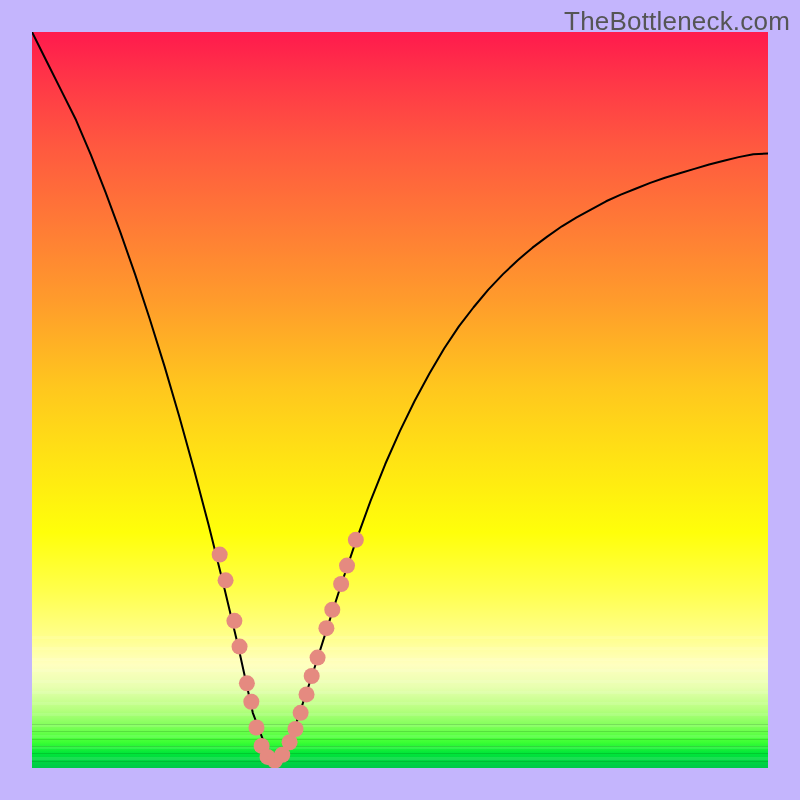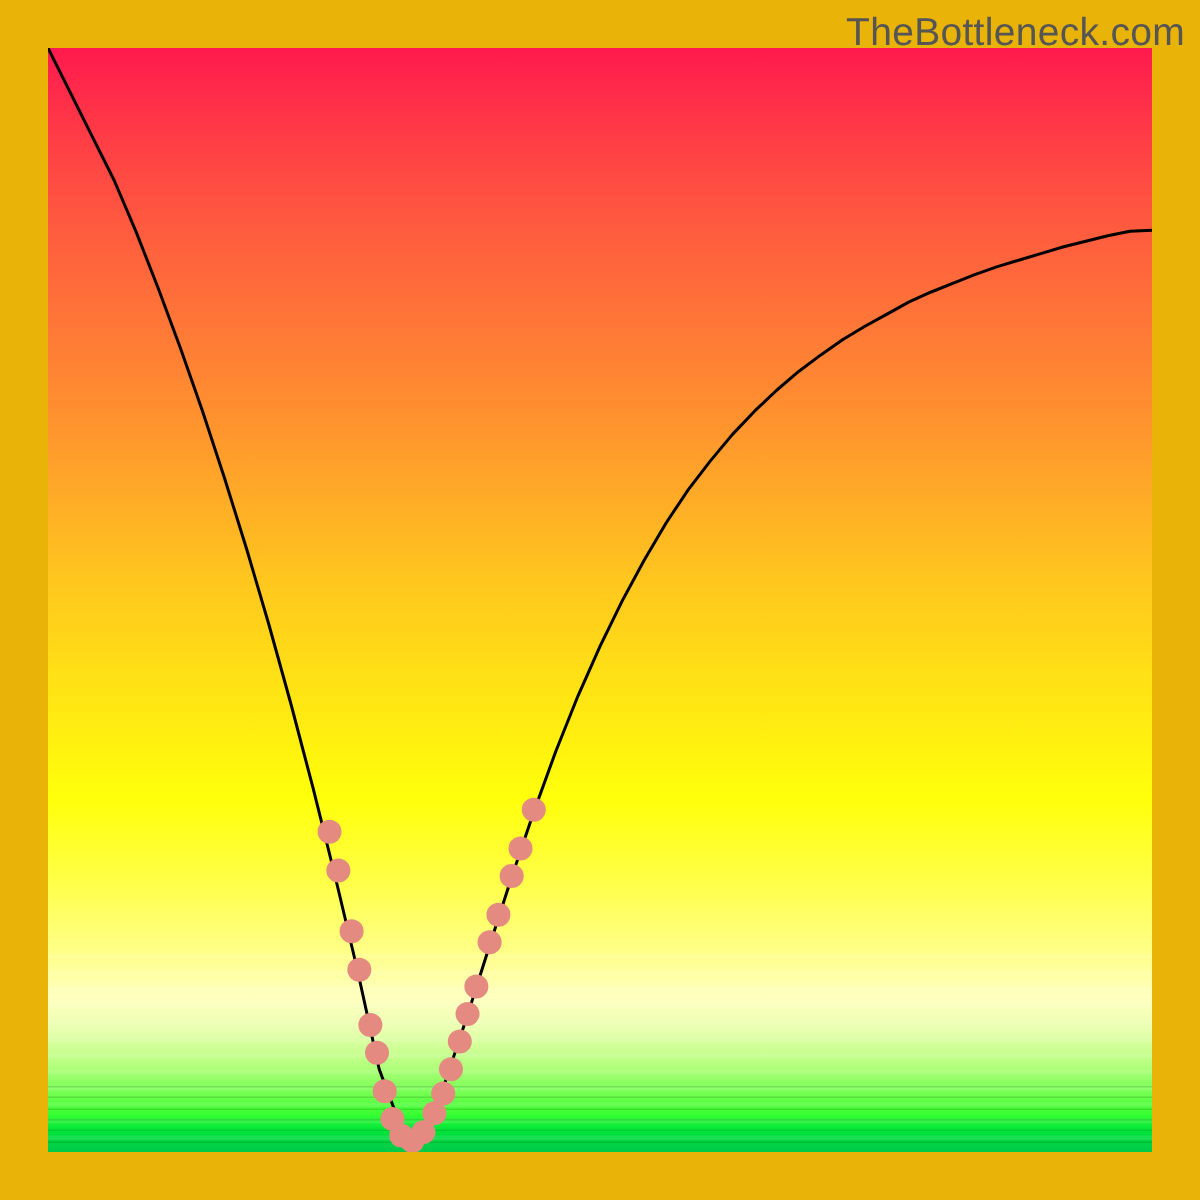--- a/index.html
+++ b/index.html
@@ -1,21 +1,21 @@
 <!DOCTYPE html>
 <html><head>
 <meta charset="utf-8">
 <style>
   * { margin: 0; padding: 0; box-sizing: border-box; }
   html, body { width: 800px; height: 800px; overflow: hidden; background: #000; }
   .frame {
     position: relative;
     width: 800px;
     height: 800px;
-    background: #eab308;
+    background: #c4b5fd;
   }
   .plot-area {
     position: absolute;
     left: 32px;
     top: 32px;
     width: 736px;
     height: 736px;
     overflow: hidden;
   }
   .gradient {

